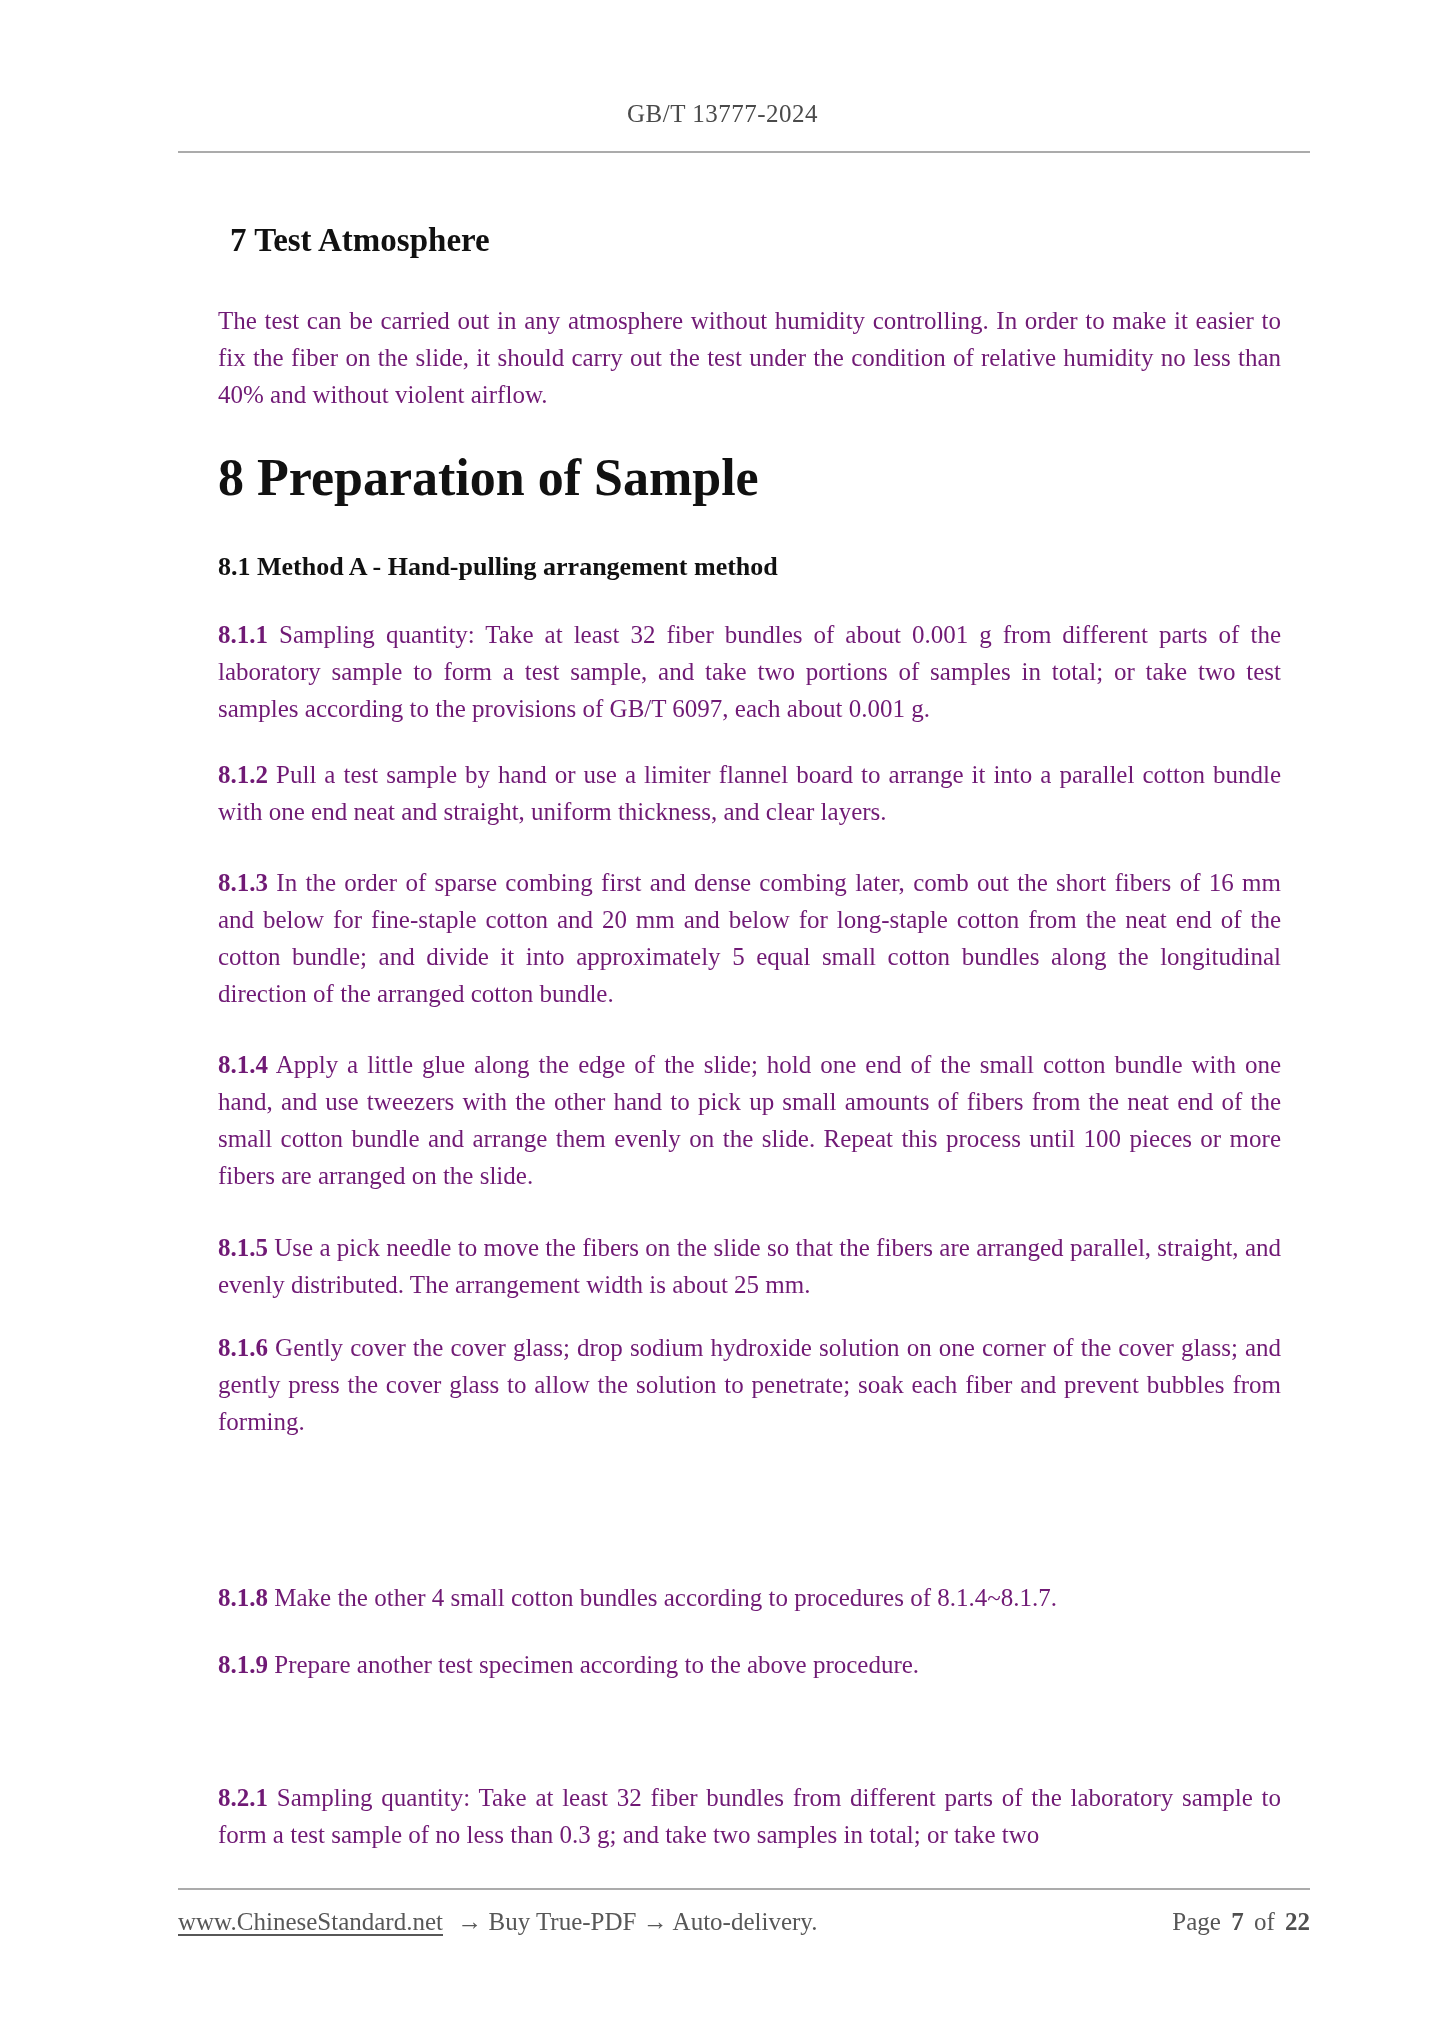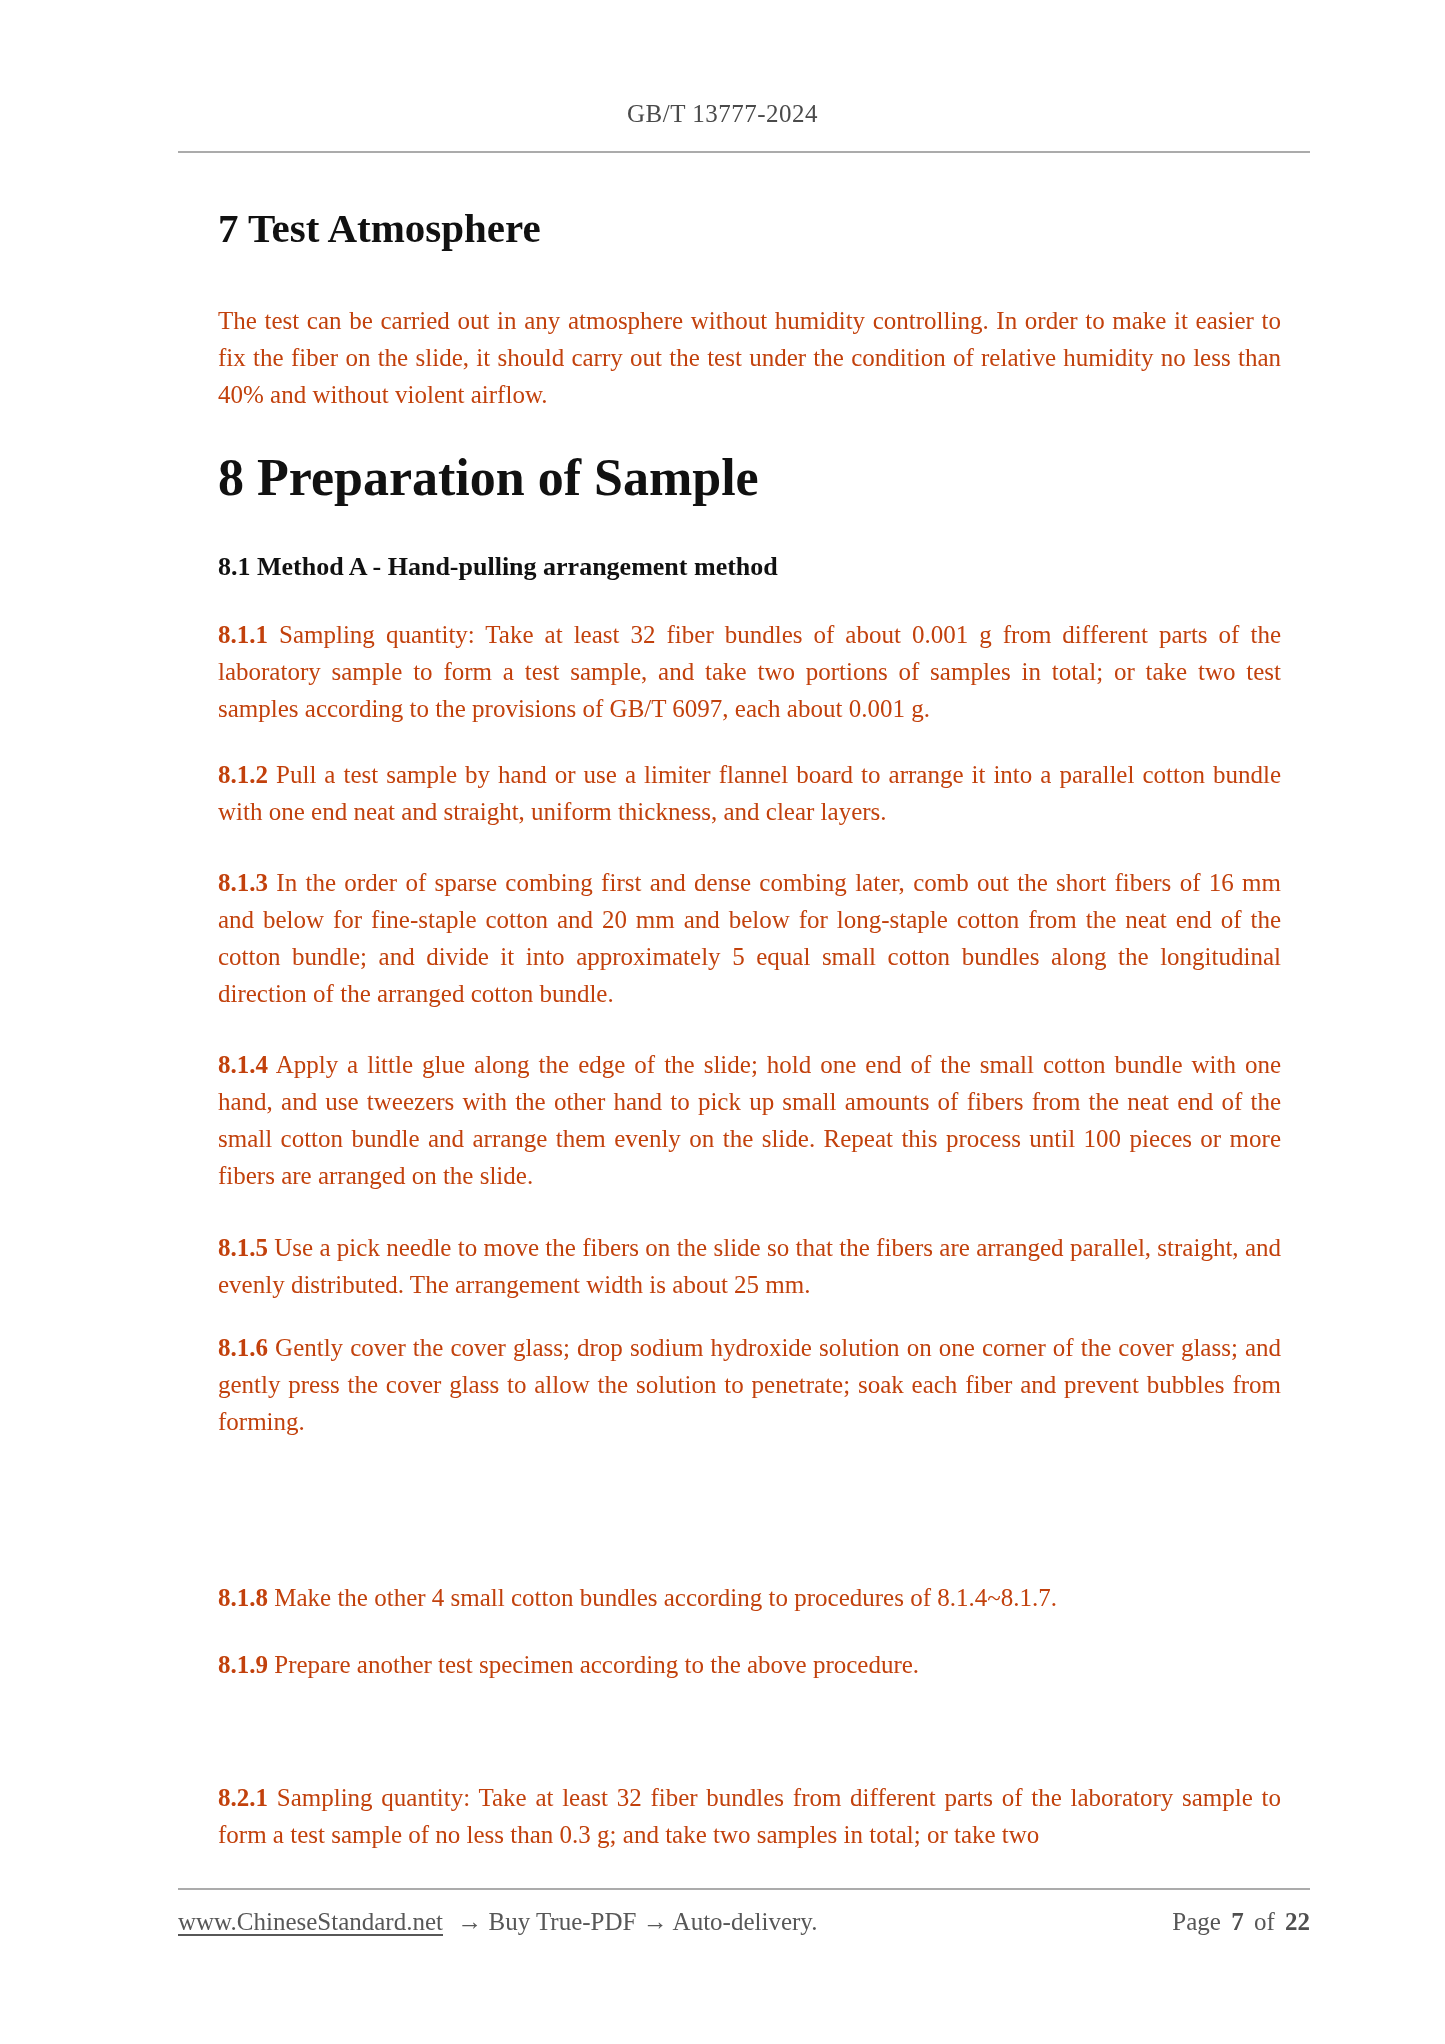--- a/index.html
+++ b/index.html
@@ -20,36 +20,36 @@
     letter-spacing:0.5px;
   }
   .rule{
     position:absolute;left:178px;width:1132px;height:2px;
     background:#ababab;
   }
   .rule-top{top:151px;}
   .rule-bottom{top:1888px;}
   .h7{
     position:absolute;top:208px;left:218px;width:1063px;
-    margin:0;font-size:41px;line-height:41px;font-weight:bold;color:#111111;
+    margin:12px;font-size:33px;line-height:41px;font-weight:bold;color:#111111;
   }
   .h8{
     position:absolute;top:452px;left:218px;width:1063px;
     margin:0;font-size:52px;line-height:52px;font-weight:bold;color:#111111;
   }
   .sub{
     position:absolute;left:218px;width:1063px;
     margin:0;font-size:26px;line-height:36px;font-weight:bold;color:#111111;
   }
   .body{
     position:absolute;left:218px;width:1063px;
     margin:0;
     font-size:25px;line-height:37px;
     text-align:justify;
-    color:#c2410c;
+    color:#701a75;
   }
   .cnum{font-weight:bold;}
   .footer{
     position:absolute;top:1905px;left:178px;width:1132px;
     display:flex;justify-content:space-between;align-items:flex-end;
     font-size:25px;line-height:34px;
     color:#575757;
   }
   .footer-left{white-space:nowrap;}
   .footer-link{

